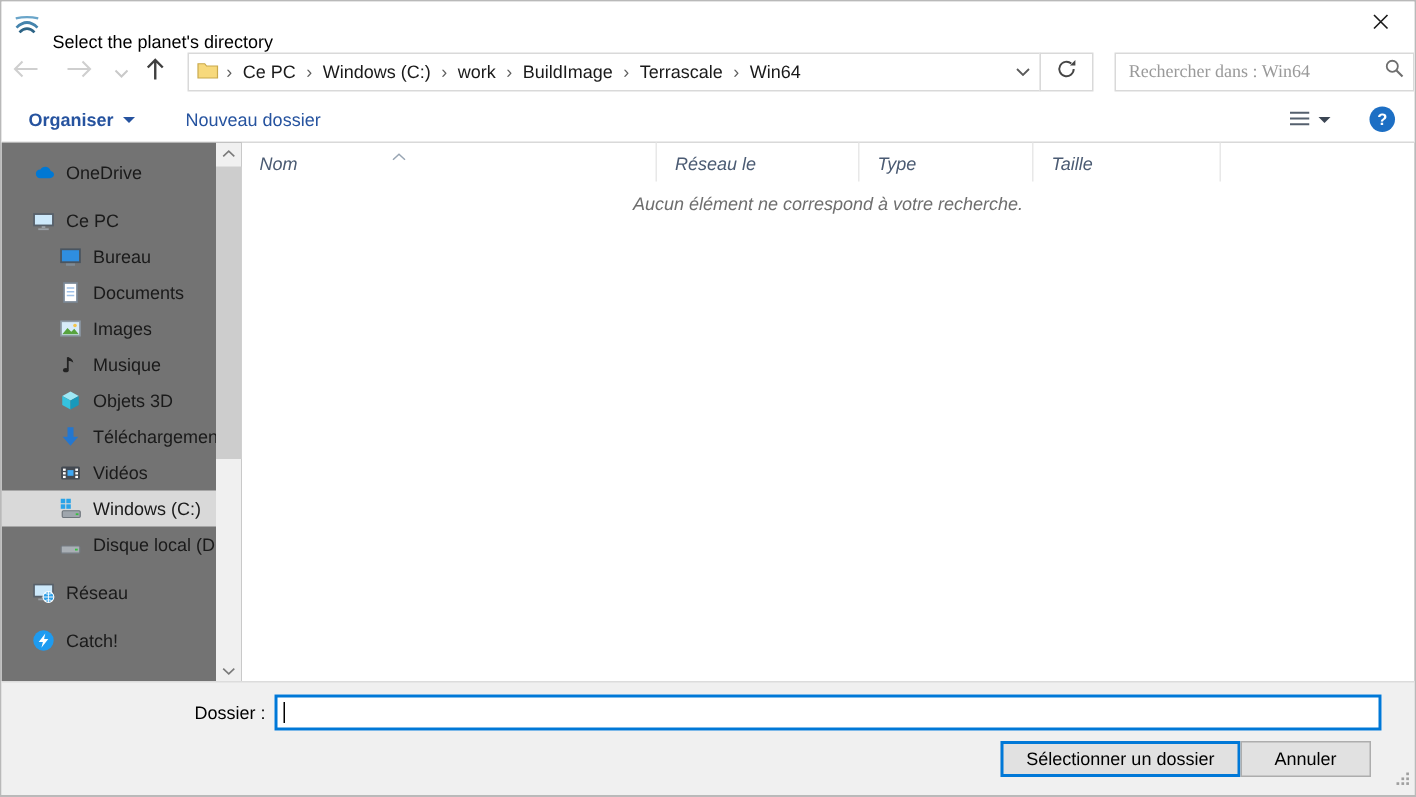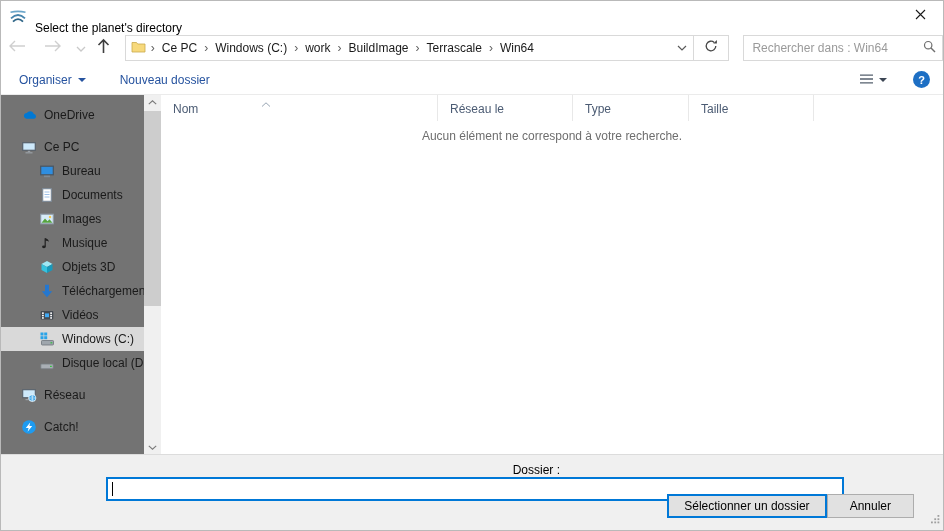--- a/index.html
+++ b/index.html
@@ -27,30 +27,30 @@
   .crumb-sep{color:#5f5f5f; padding:0 5px; font-size:12px;}
   .crumb{padding:1px 2px; white-space:nowrap;}
   .addr-spacer{flex:1;}
   .addr-dd{width:22px; height:24px; display:flex; align-items:center; justify-content:center;}
   .refresh-btn{
     width:37px; height:26px; box-sizing:border-box; margin-left:-1px;
     border:1px solid #d9d9d9; background:#fff; display:flex; align-items:center; justify-content:center;
   }
   .searchbox{
     margin-left:14px; width:200px; height:26px; box-sizing:border-box;
-    border:1px solid #d9d9d9; background:#fff; display:flex; align-items:center; padding:0 6px;
+    border:1px solid #d9d9d9; background:#fff; display:flex; align-items:center; padding:0 6px;font-family:Liberation Serif, serif;
   }
   .searchbox input{
     flex:1; border:none; outline:none; font-family:inherit; font-size:12px; color:#444; min-width:0; background:transparent;
   }
   .searchbox input::placeholder{color:#9a9a9a; opacity:1;}
   
   .toolbar{height:30px; display:flex; align-items:center; background:#fff; border-bottom:1px solid #ebebeb; box-sizing:border-box;}
   .tool-item{color:var(--accent-text,#26539f); display:flex; align-items:center; gap:6px;}
-  .organize{margin-left:18px;}
+  .organize{margin-left:18px;font-weight:bold;}
   .newfolder{margin-left:34px;}
   .tri-down{width:0; height:0; border-left:4px solid transparent; border-right:4px solid transparent; border-top:4px solid var(--accent-text,#26539f);}
   .toolbar-right{margin-left:auto; margin-right:13px; display:flex; align-items:center;}
   .view-btn{display:flex; align-items:center; gap:6px;}
   .tri-dark{border-top-color:#3c4654;}
   .help-btn{
     margin-left:26px; width:17px; height:17px; border-radius:50%;
     background:#1d6fc4; color:#fff; font-weight:bold; font-size:11px;
     display:flex; align-items:center; justify-content:center;
   }
@@ -61,29 +61,29 @@
   .side-item{height:24px; display:flex; align-items:center; padding-left:20px; margin-right:17px; overflow:hidden;}
   .side-item.child{padding-left:38px;}
   .side-item.gap{margin-top:8px;}
   .side-item.selected{background:var(--selection-bg,#d9d9d9);}
   .side-item .ico{width:16px; height:16px; flex:none; display:flex; align-items:center; justify-content:center;}
   .side-item .lbl{margin-left:7px; white-space:nowrap; overflow:hidden;}
   .side-scroll{position:absolute; right:0; top:0; bottom:0; width:17px; background:#f0f0f0;}
   .scroll-arrow{position:absolute; left:0; width:17px; height:14px; display:flex; align-items:center; justify-content:center;}
   .scroll-up{top:0;} .scroll-down{bottom:0;}
   .scroll-thumb{position:absolute; left:0; width:17px; top:16px; height:195px; background:#cdcdcd;}
-  .main{flex:1; position:relative; background:#fff;}
+  .main{flex:1; position:relative; background:#fff;font-style:italic;}
   .cols{display:flex; height:26px;}
   .col{box-sizing:border-box; padding:7px 0 0 12px; color:var(--header-text,#4b5b73); border-right:1px solid #e8e8e8; white-space:nowrap; overflow:hidden;}
   .col-nom{width:277px;} .col-mod{width:135px;} .col-type{width:116px;} .col-taille{width:125px;}
   .sort-chevron{position:absolute; top:1px; left:100px;}
   .empty-msg{position:absolute; top:34px; left:0; right:0; text-align:center; color:#6e6e6e;}
   
   .footer{position:relative; height:76px; background:var(--footer-bg,#f0f0f0); border-top:1px solid #dcdcdc; box-sizing:border-box;}
-  .dossier-row{position:absolute; top:8px; left:0; right:0; display:flex; align-items:center;flex-direction:column;}
+  .dossier-row{position:absolute; top:8px; left:0; right:0; display:flex; align-items:center;}
   .dossier-label{width:176px; text-align:right; color:#000; flex:none;}
   .folder-input-wrap{
     margin-left:6px; width:738px; height:24px; box-sizing:border-box; background:#fff;
     border:2px solid var(--focus-border,#0078d7); display:flex; align-items:center;
   }
   .caret{width:1px; height:14px; background:#000; margin-left:4px; flex:none;}
   .folder-input-wrap input{flex:1; border:none; outline:none; font-family:inherit; font-size:12px; padding-left:2px; background:transparent;}
   .buttons-row{position:absolute; top:39px; right:29px; display:flex; gap:0;}
   .btn{
     height:24px; box-sizing:border-box; background:var(--button-bg,#e1e1e1);

